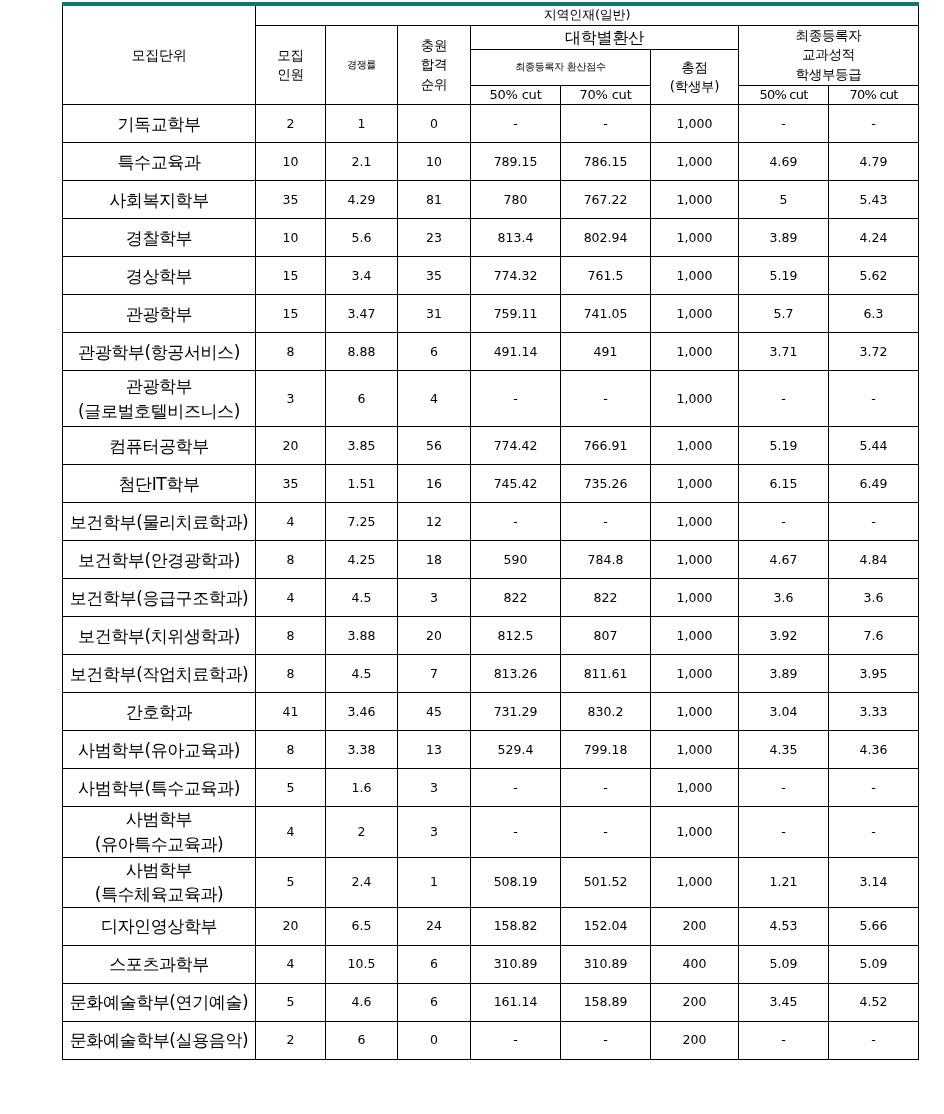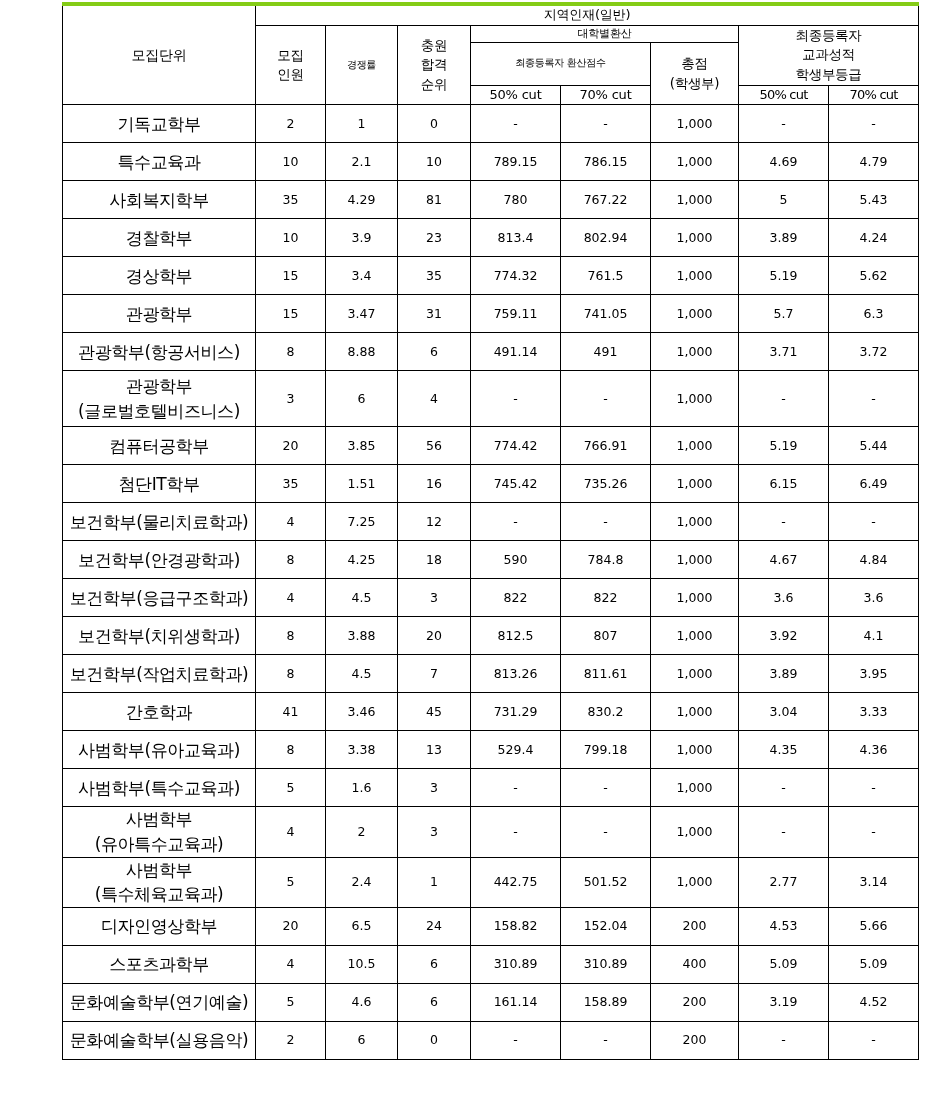--- a/index.html
+++ b/index.html
@@ -46,42 +46,42 @@
     vertical-align: middle;
     font-weight: normal;
     color: #000000;
     padding: 0 2px;
     line-height: 1.45;
     background: #ffffff;
   }
 
   
   table.result tr.head-top > th {
-    border-top: 4px solid #84cc16;
+    border-top: 4px solid #0f766e;
     margin-top: 15px;
   }
 
   
   col.c-unit    { width: 193px; }
   col.c-quota   { width: 70px;  }
   col.c-ratio   { width: 72px;  }
   col.c-rank    { width: 73px;  }
   col.c-cut50   { width: 90px;  }
   col.c-cut70   { width: 90px;  }
   col.c-total   { width: 88px;  }
   col.c-g50     { width: 90px;  }
   col.c-g70     { width: 90px;  }
 
   
   .h-main {
     font-size: 13px;
     letter-spacing: -0.2px;
   }
   .h-group {
-    font-size: 11px;
+    font-size: 16px;
     letter-spacing: -0.2px;
   }
   .h-sub {
     font-size: 10px;
     letter-spacing: -0.3px;
   }
   .h-stack {
     font-size: 13.5px;
     letter-spacing: -0.3px;
   }
@@ -213,21 +213,21 @@
             <td class="num">81</td>
             <td class="num">780</td>
             <td class="num">767.22</td>
             <td class="num">1,000</td>
             <td class="num">5</td>
             <td class="num">5.43</td>
           </tr>
           <tr>
             <td class="unit">경찰학부</td>
             <td class="num">10</td>
-            <td class="num">3.9</td>
+            <td class="num">5.6</td>
             <td class="num">23</td>
             <td class="num">813.4</td>
             <td class="num">802.94</td>
             <td class="num">1,000</td>
             <td class="num">3.89</td>
             <td class="num">4.24</td>
           </tr>
           <tr>
             <td class="unit">경상학부</td>
             <td class="num">15</td>
@@ -329,21 +329,21 @@
           </tr>
           <tr>
             <td class="unit">보건학부(치위생학과)</td>
             <td class="num">8</td>
             <td class="num">3.88</td>
             <td class="num">20</td>
             <td class="num">812.5</td>
             <td class="num">807</td>
             <td class="num">1,000</td>
             <td class="num">3.92</td>
-            <td class="num">4.1</td>
+            <td class="num">7.6</td>
           </tr>
           <tr>
             <td class="unit">보건학부(작업치료학과)</td>
             <td class="num">8</td>
             <td class="num">4.5</td>
             <td class="num">7</td>
             <td class="num">813.26</td>
             <td class="num">811.61</td>
             <td class="num">1,000</td>
             <td class="num">3.89</td>
@@ -391,24 +391,24 @@
             <td class="num">-</td>
             <td class="num">1,000</td>
             <td class="num">-</td>
             <td class="num">-</td>
           </tr>
           <tr>
             <td class="unit">사범학부(특수체육교육과)</td>
             <td class="num">5</td>
             <td class="num">2.4</td>
             <td class="num">1</td>
-            <td class="num">442.75</td>
+            <td class="num">508.19</td>
             <td class="num">501.52</td>
             <td class="num">1,000</td>
-            <td class="num">2.77</td>
+            <td class="num">1.21</td>
             <td class="num">3.14</td>
           </tr>
           <tr>
             <td class="unit">디자인영상학부</td>
             <td class="num">20</td>
             <td class="num">6.5</td>
             <td class="num">24</td>
             <td class="num">158.82</td>
             <td class="num">152.04</td>
             <td class="num">200</td>
@@ -427,21 +427,21 @@
             <td class="num">5.09</td>
           </tr>
           <tr>
             <td class="unit">문화예술학부(연기예술)</td>
             <td class="num">5</td>
             <td class="num">4.6</td>
             <td class="num">6</td>
             <td class="num">161.14</td>
             <td class="num">158.89</td>
             <td class="num">200</td>
-            <td class="num">3.19</td>
+            <td class="num">3.45</td>
             <td class="num">4.52</td>
           </tr>
           <tr>
             <td class="unit">문화예술학부(실용음악)</td>
             <td class="num">2</td>
             <td class="num">6</td>
             <td class="num">0</td>
             <td class="num">-</td>
             <td class="num">-</td>
             <td class="num">200</td>

